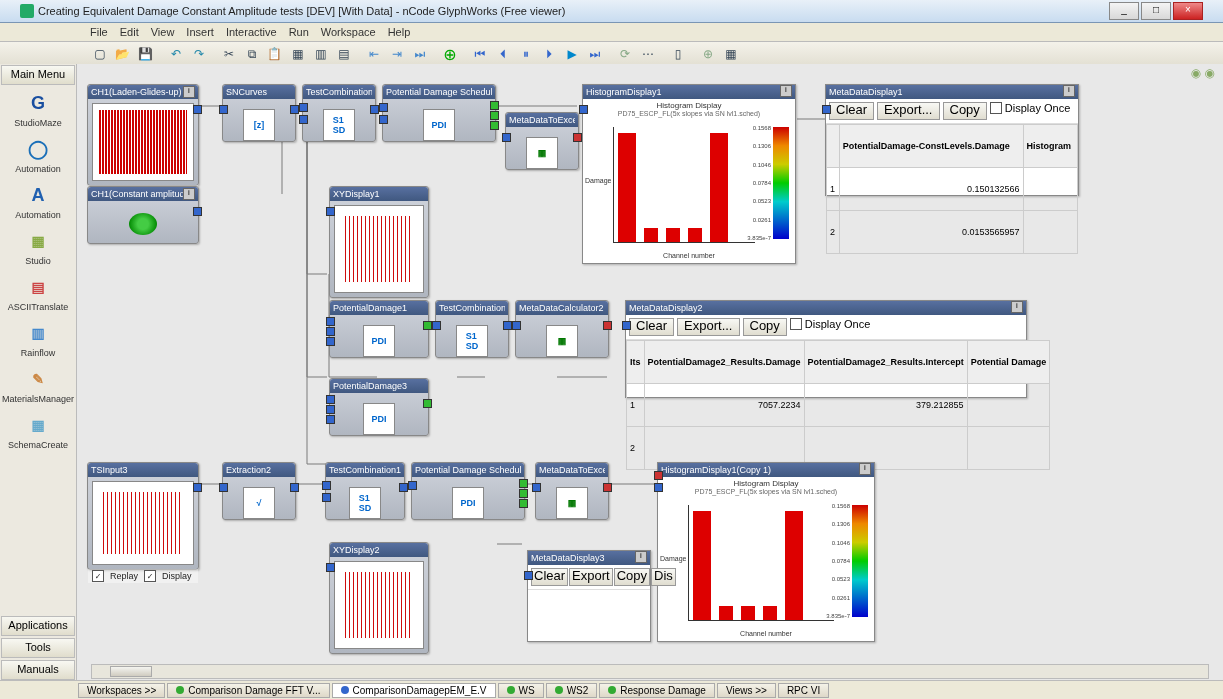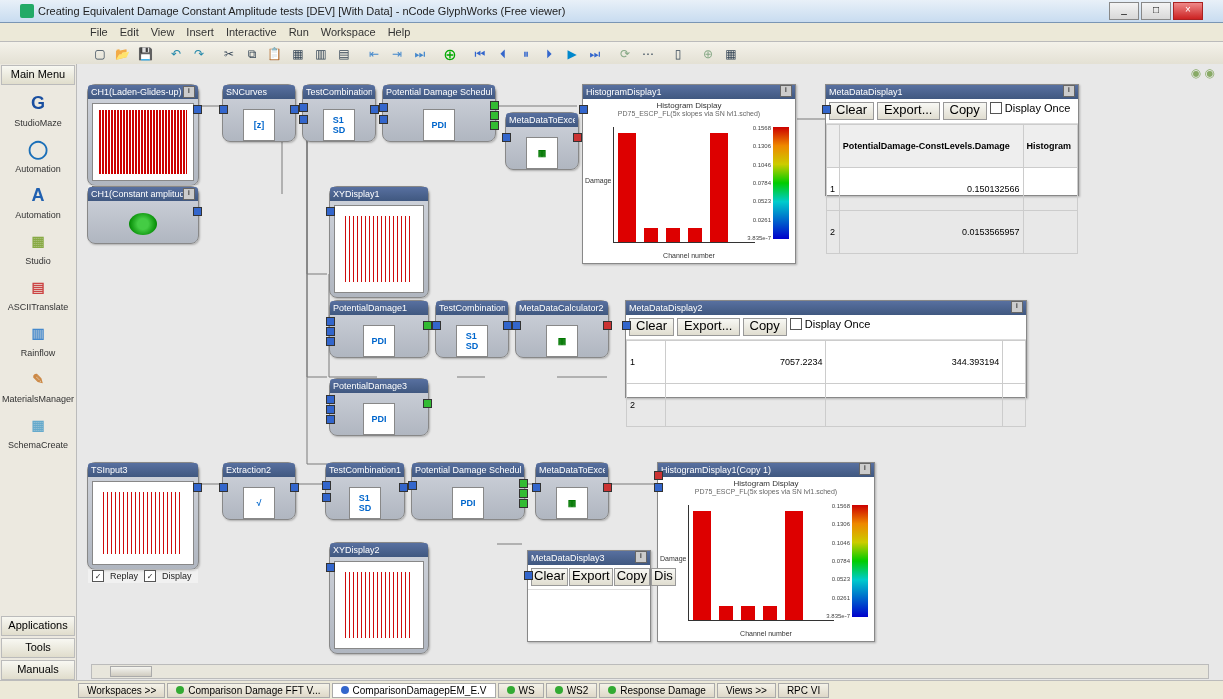--- a/index.html
+++ b/index.html
@@ -18,21 +18,21 @@
 .sidebar{width:76px;background:#ece9e0;border-right:1px solid #bbb;display:flex;flex-direction:column}
 .sbhead{height:18px;background:linear-gradient(#f8f8f2,#e0ddcc);border:1px solid #bbb;text-align:center;font-size:11px;line-height:17px;margin:1px}
 .sbitem{height:46px;display:flex;flex-direction:column;align-items:center;justify-content:center;gap:2px;font-size:9px;color:#333;cursor:pointer}
 .sbicon{width:26px;height:26px;border-radius:13px;display:flex;align-items:center;justify-content:center;font-size:18px;font-weight:bold}
 .sbspacer{flex:1}
 .canvas{flex:1;position:relative;background:#e8e8e8;overflow:hidden}
 .canvas::before{content:"";position:absolute;inset:0;background-image:radial-gradient(circle,#ccc 0.5px,transparent 0.5px);background-size:8px 8px}
 .scroll-h{position:absolute;left:14px;right:14px;bottom:2px;height:13px;background:#e8e6dc;border:1px solid #bbb}
 .scroll-h .thumb{position:absolute;left:18px;width:40px;top:1px;bottom:1px;background:linear-gradient(#f4f4f0,#d0ccc0);border:1px solid #aaa}
 .helpicons{position:absolute;right:8px;top:2px;color:#8a6;font-size:12px}
-.node{position:absolute;background:linear-gradient(#d0d4dc,#b0b6c0);border:1px solid #888;border-radius:8px;box-shadow:1px 1px 2px rgba(0,0,0,.25)}
+.node{position:absolute;background:linear-gradient(#d0d4dc,#b0b6c0);border:1px solid #888;border-radius:3px;box-shadow:1px 1px 2px rgba(0,0,0,.25)}
 .node .nh{height:14px;background:linear-gradient(#5870a0,#405880);color:#fff;font-size:9px;padding:0 3px;line-height:14px;border-radius:3px 3px 0 0;white-space:nowrap;overflow:hidden;display:flex;align-items:center}
 .node .nh .t{flex:1;overflow:hidden}
 .node .nh .xb{width:10px;height:10px;background:#ccc;border:1px solid #666;font-size:8px;text-align:center;line-height:8px;color:#000}
 .node .nb{position:relative;padding:4px;height:calc(100% - 14px);box-sizing:border-box}
 .port{position:absolute;width:7px;height:7px;border:1px solid #333}
 .port.blue{background:#36c}
 .port.green{background:#3b3}
 .port.red{background:#c33}
 .iconbox{width:30px;height:30px;background:#fff;border:1px solid #888;margin:6px auto;display:flex;align-items:center;justify-content:center;font-size:9px;font-weight:bold;color:#06c}
 .plot{background:#fff;border:1px solid #888;width:100%;height:100%;box-sizing:border-box;position:relative;overflow:hidden}
@@ -393,24 +393,30 @@
         </div>
       <div class="mrow">
         <span class="mbtn">Clear</span>
         <span class="mbtn">Export...</span>
         <span class="mbtn">Copy</span>
         <span class="ck"></span>
           <span>Display Once</span>
       </div>
       <table class="mtable">
         <tbody>
+            <tr>
+              <th>Its</th>
+              <th>PotentialDamage2_Results.Damage</th>
+              <th>PotentialDamage2_Results.Intercept</th>
+              <th>Potential Damage</th>
+            </tr>
         <tr>
               <td>1</td>
               <td style="text-align:right">7057.2234</td>
-              <td style="text-align:right">344.393194</td>
+              <td style="text-align:right">379.212855</td>
               <td></td>
             </tr>
         <tr>
               <td>2</td>
               <td></td>
               <td></td>
               <td></td>
             </tr>
       </tbody>
         </table>

